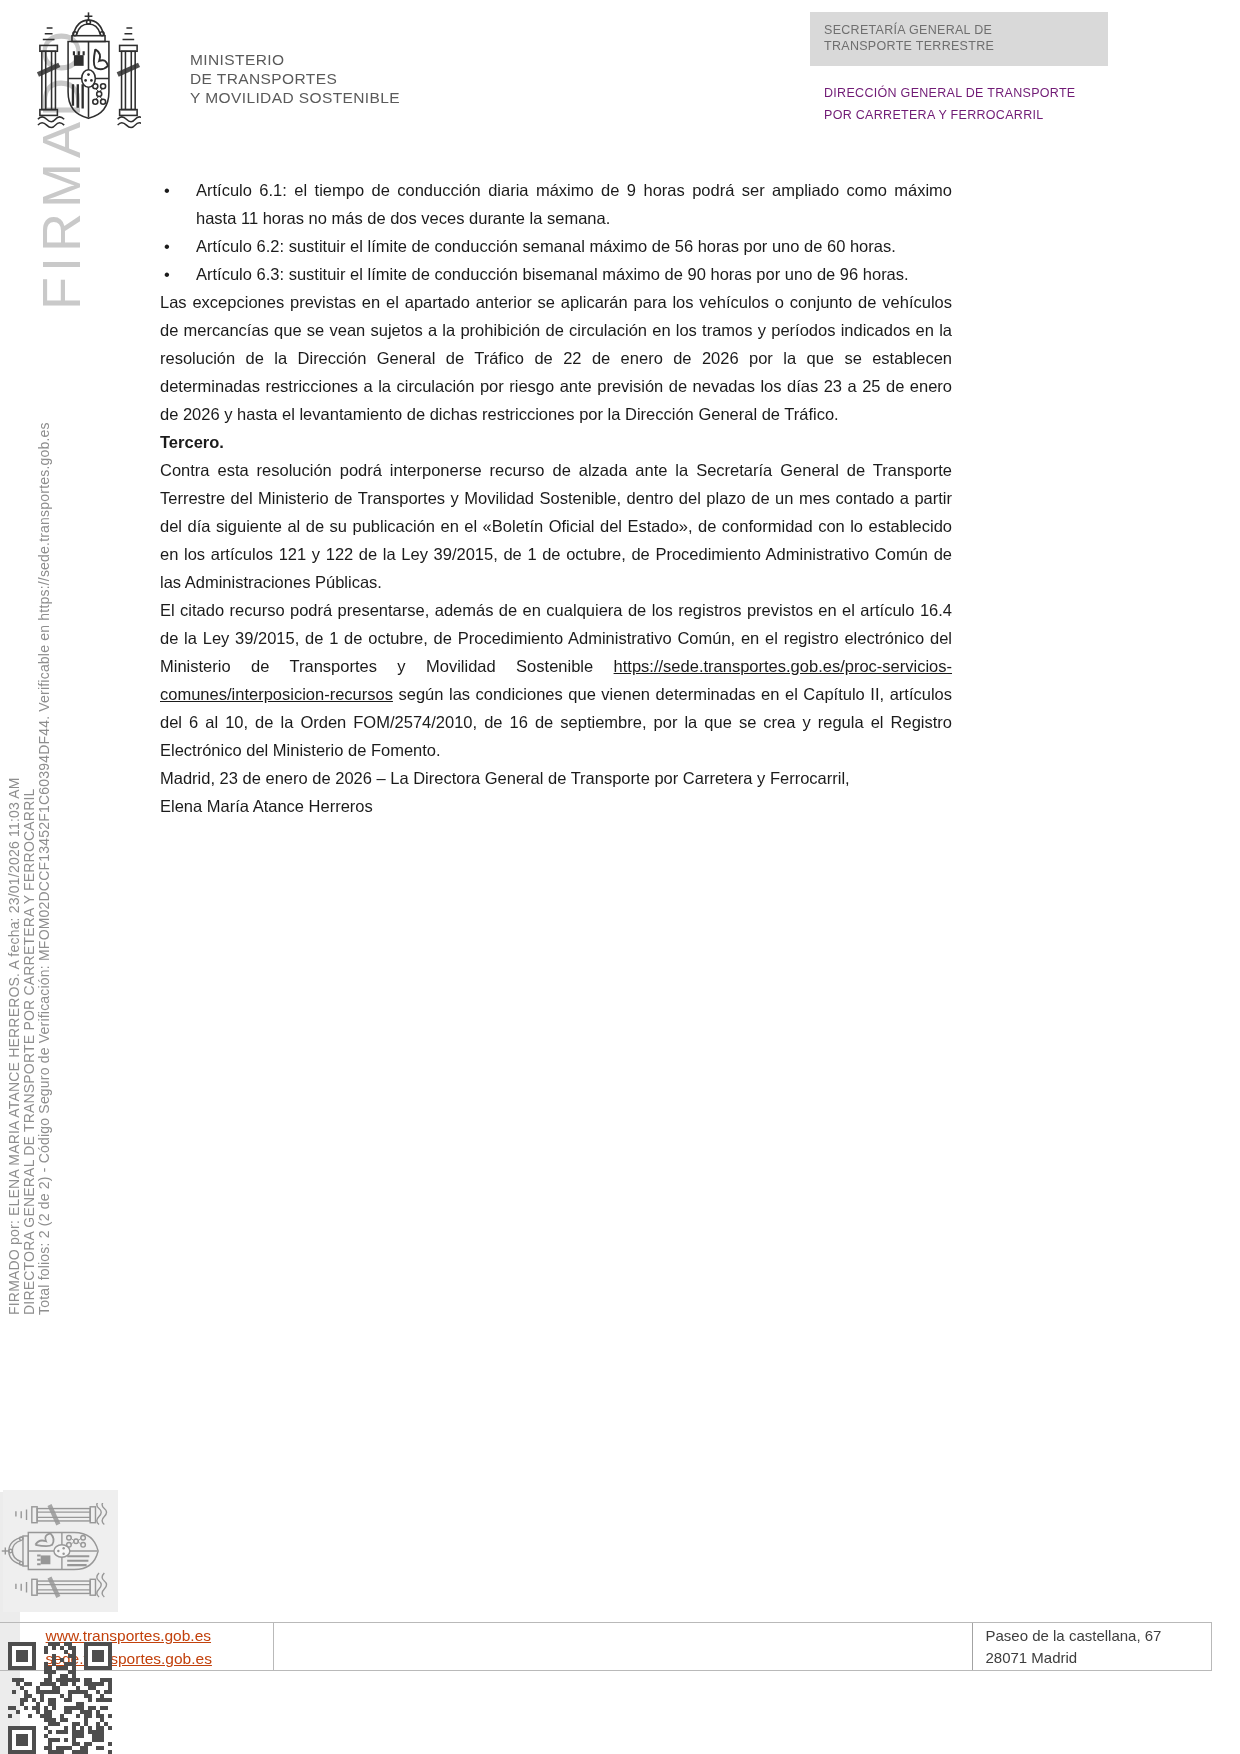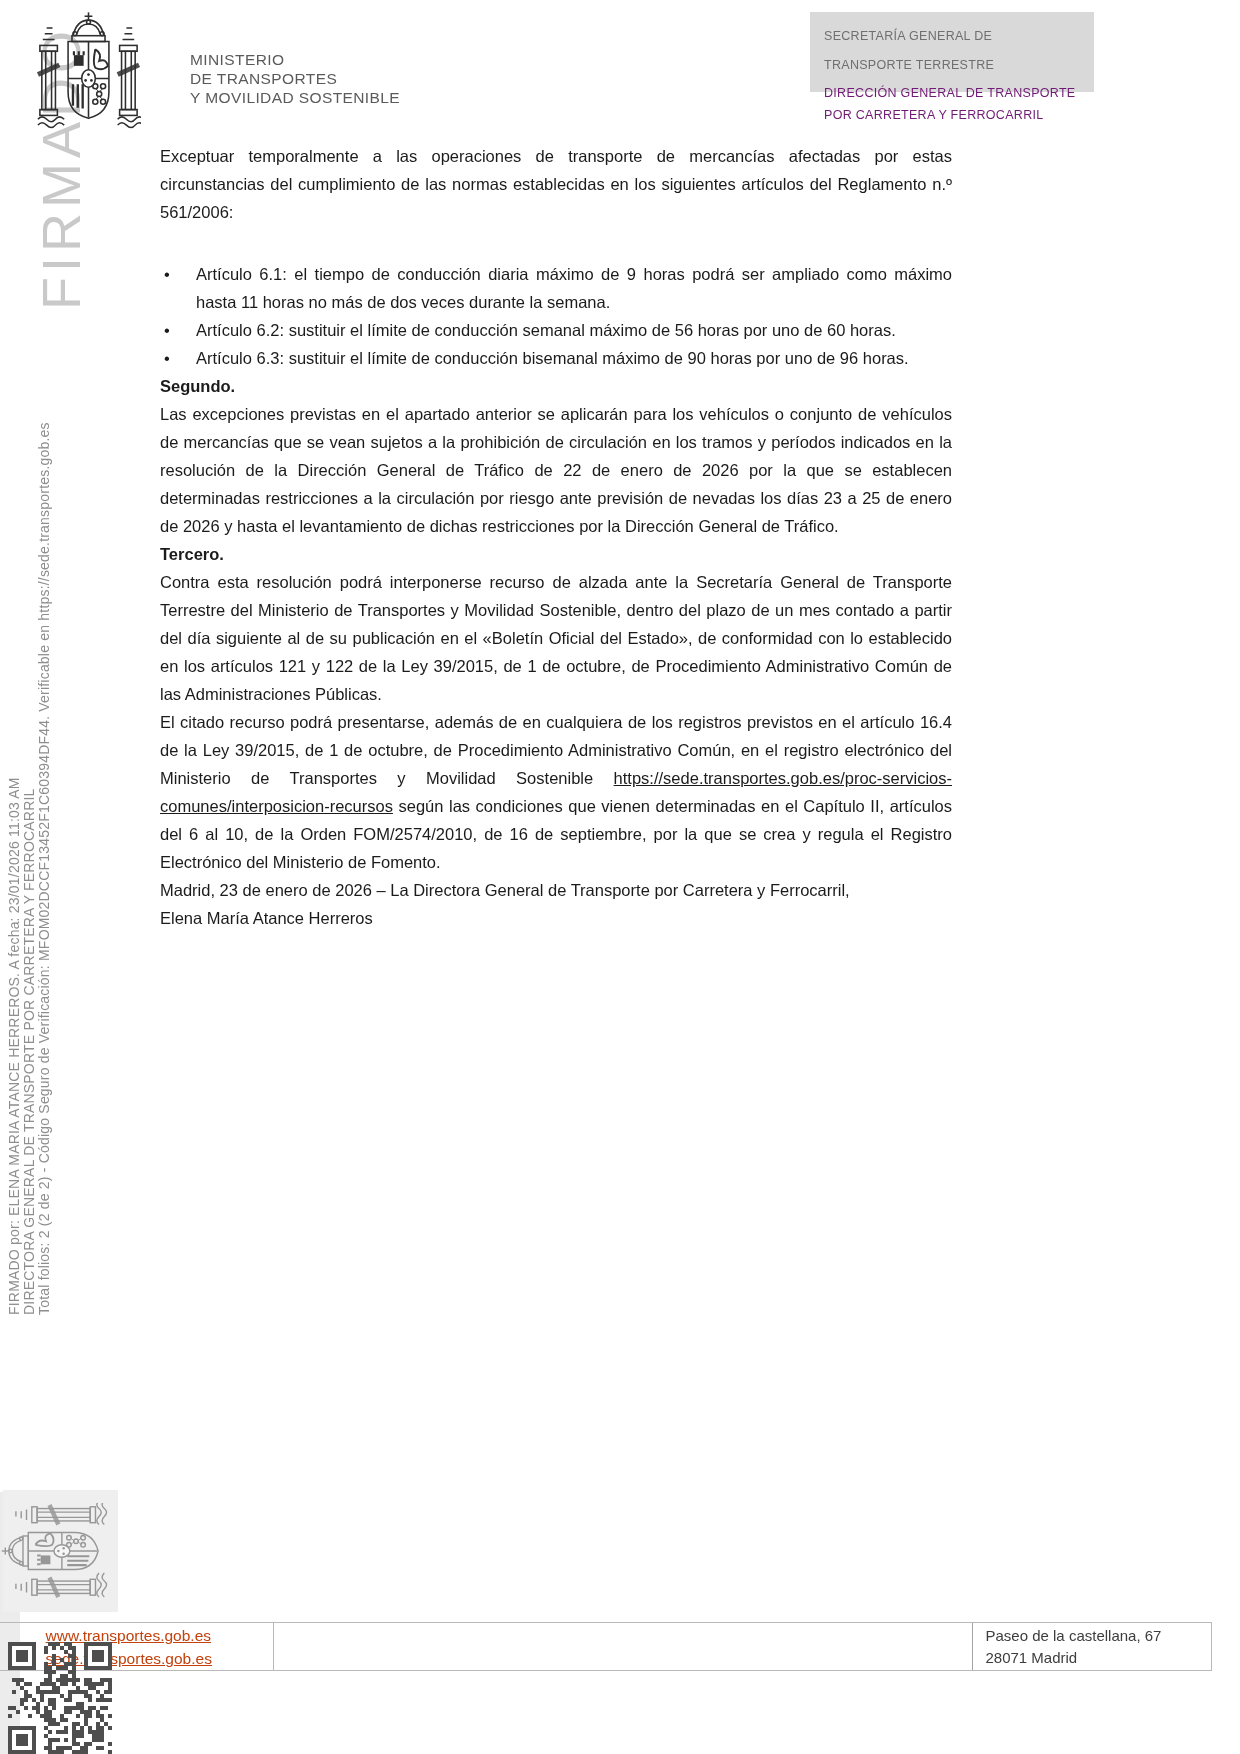--- a/index.html
+++ b/index.html
@@ -17,22 +17,22 @@
   }
   
   .crest{position:absolute;left:36px;top:10px;z-index:2;}
   .ministry{
     position:absolute;left:166px;top:50px;z-index:2;
     font-size:15.5px;line-height:19px;letter-spacing:.4px;color:#5a5a5a;margin-left:24px;
   }
   .ministry span{display:block;}
   .unit-box{
     position:absolute;left:810px;top:12px;width:254px;z-index:2;
-    background:#d9d9d9;padding:10px 16px 12px 14px;
-    font-size:12.5px;line-height:29px;letter-spacing:.3px;color:#6f6f6f;
+    background:#d9d9d9;padding:10px 30px 12px 14px;
+    font-size:12.5px;line-height:16px;letter-spacing:.3px;color:#6f6f6f;
   }
   .unit-sub{
     position:absolute;left:824px;top:82px;width:254px;z-index:2;
     font-size:12.5px;line-height:22px;letter-spacing:.3px;color:#701a75;
   }
   
   .sig-line{
     position:absolute;top:1315px;
     transform:rotate(-90deg);transform-origin:0 0;
     white-space:nowrap;font-size:14px;letter-spacing:.2px;color:#8e8e8e;z-index:3;
@@ -150,29 +150,27 @@
     <span>Y MOVILIDAD SOSTENIBLE</span>
   </div>
   <div class="unit-box">SECRETARÍA GENERAL DE TRANSPORTE TERRESTRE</div>
   <div class="unit-sub">DIRECCIÓN GENERAL DE TRANSPORTE POR CARRETERA Y FERROCARRIL</div>
 
   <div class="sig-line sig-1">FIRMADO por: ELENA MARIA ATANCE HERREROS. A fecha: 23/01/2026 11:03 AM</div>
   <div class="sig-line sig-2">DIRECTORA GENERAL DE TRANSPORTE POR CARRETERA Y FERROCARRIL</div>
   <div class="sig-line sig-3">Total folios: 2 (2 de 2) - Código Seguro de Verificación: MFOM02DCCF13452F1C60394DF44. Verificable en https://sede.transportes.gob.es</div>
 
   <div class="main">
-    <p>Exceptuar temporalmente a las operaciones de transporte de mercancías afectadas por estas circunstancias del cumplimiento de las normas establecidas en los siguientes artículos del Reglamento n.º 561/2006:</p>
 
     <ul class="bullets">
       <li>Artículo 6.1: el tiempo de conducción diaria máximo de 9 horas podrá ser ampliado como máximo hasta 11 horas no más de dos veces durante la semana.</li>
       <li>Artículo 6.2: sustituir el límite de conducción semanal máximo de 56 horas por uno de 60 horas.</li>
       <li>Artículo 6.3: sustituir el límite de conducción bisemanal máximo de 90 horas por uno de 96 horas.</li>
     </ul>
 
-    <p class="heading">Segundo.</p>
     <p class="after-heading">Las excepciones previstas en el apartado anterior se aplicarán para los vehículos o conjunto de vehículos de mercancías que se vean sujetos a la prohibición de circulación en los tramos y períodos indicados en la resolución de la Dirección General de Tráfico de 22 de enero de 2026 por la que se establecen determinadas restricciones a la circulación por riesgo ante previsión de nevadas los días 23 a 25 de enero de 2026 y hasta el levantamiento de dichas restricciones por la Dirección General de Tráfico.</p>
 
     <p class="heading">Tercero.</p>
 
     <p class="gap">Contra esta resolución podrá interponerse recurso de alzada ante la Secretaría General de Transporte Terrestre del Ministerio de Transportes y Movilidad Sostenible, dentro del plazo de un mes contado a partir del día siguiente al de su publicación en el «Boletín Oficial del Estado», de conformidad con lo establecido en los artículos 121 y 122 de la Ley 39/2015, de 1 de octubre, de Procedimiento Administrativo Común de las Administraciones Públicas.</p>
 
     <p class="gap"><span>El citado recurso podrá presentarse, además de en cualquiera de los registros previstos en el artículo 16.4 de la Ley 39/2015, de 1 de octubre, de Procedimiento Administrativo Común, en el registro electrónico del Ministerio de Transportes y Movilidad Sostenible </span><a class="body-link" href="#">https://sede.transportes.gob.es/proc-servicios-comunes/interposicion-recursos</a><span> según las condiciones que vienen determinadas en el Capítulo II, artículos del 6 al 10, de la Orden FOM/2574/2010, de 16 de septiembre, por la que se crea y regula el Registro Electrónico del Ministerio de Fomento.</span></p>
 
     <p class="closing">
       <span>Madrid, 23 de enero de 2026 – La Directora General de Transporte por Carretera y Ferrocarril,</span><br>

